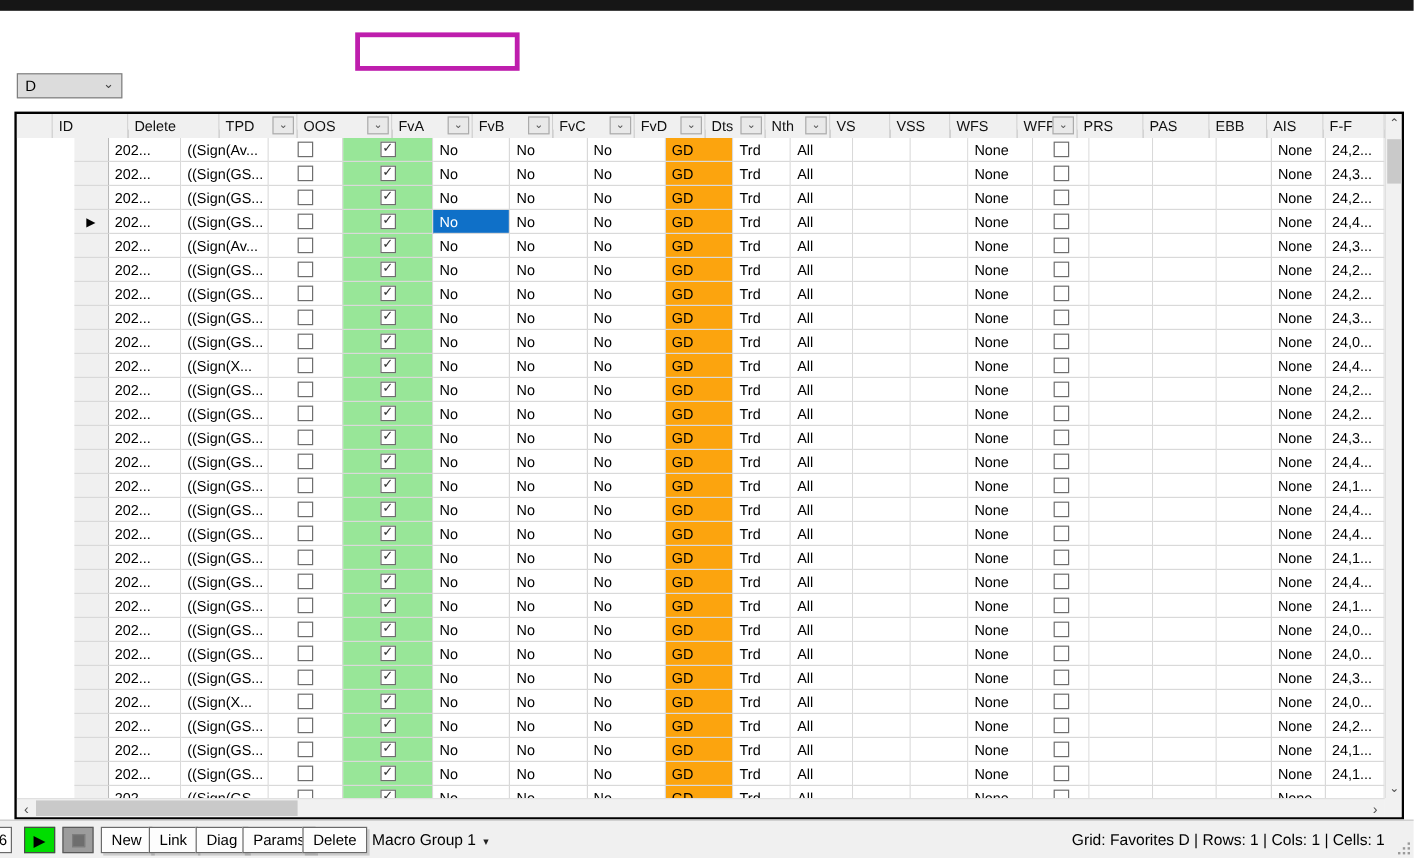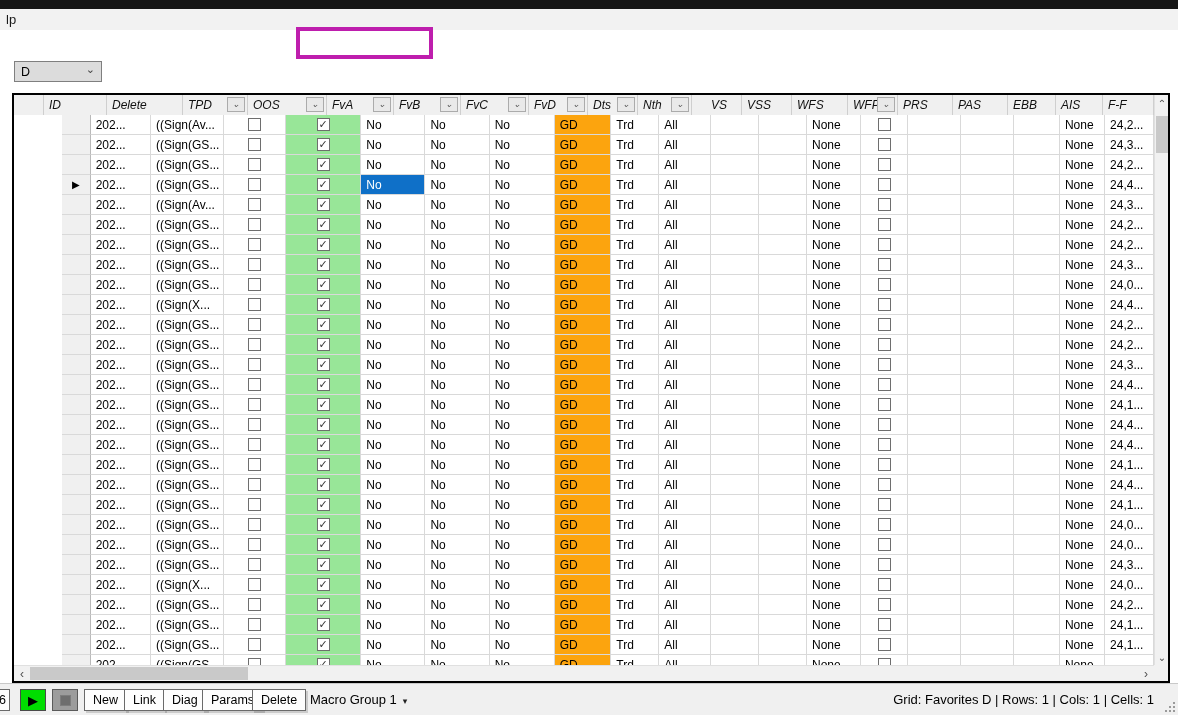--- a/index.html
+++ b/index.html
@@ -22,21 +22,21 @@
 
   
   .combo { position:absolute; left:14px; top:61px; width:88px; height:21px; background:#dcdcdc; border:1px solid #7f7f7f;
            display:flex; align-items:center; font-size:12.5px; color:#000; padding-left:6px; }
   .combo .chev { position:absolute; right:6px; top:1px; font-size:11px; color:#444; }
 
   
   .grid-box { position:absolute; left:12px; top:93px; width:1158px; height:590px; border:2px solid #000; background:#fff; }
   .grid-interior { position:relative; width:1154px; height:586px; overflow:hidden; }
   .cells-area { position:absolute; left:0; top:0; width:1140px; height:570px; overflow:hidden; }
-  .hrow { display:flex; height:20px; background:#f0f0f0; border-bottom:7px solid #404040;font-style:italic; }
+  .hrow { display:flex; height:20px; background:#f0f0f0; border-bottom:7px solid #404040; }
   .hcell { height:20px; display:flex; align-items:center; font-size:12px; color:#111; border-right:1px solid #cfcfcf;
            padding-left:5px; position:relative; overflow:hidden; white-space:nowrap; background:#f0f0f0; }
   .filter-btn { position:absolute; right:2px; top:2px; width:18px; height:15px; background:#e9e9e9; border:1px solid #ababab;
                 display:flex; align-items:center; justify-content:center; font-size:9px; color:#555; line-height:1; }
   .rows { position:absolute; left:0; top:20px; width:1140px; height:550px; overflow:hidden; }
   .row { display:flex; height:20px; background:#fff;padding-left:48px; }
   .cell { height:20px; border-right:1px solid #d9d9d9; border-bottom:1px solid #d9d9d9; font-size:12px; color:#000;
           display:flex; align-items:center; padding-left:5px; overflow:hidden; white-space:nowrap; background:#fff; }
   .cell.rowsel { background:#f0f0f0; border-right:1px solid #b9b9b9; justify-content:center; padding-left:0; }
   .cell.green { background:var(--green); justify-content:center; padding-left:0; }
@@ -77,23 +77,20 @@
   .grip { position:absolute; right:3px; bottom:3px; width:11px; height:11px; }
   .grip i { position:absolute; width:2px; height:2px; background:#9a9a9a; }
 </style>
 </head>
 <body>
 
 <div class="screen">
 
   <div class="titlebar-black"></div>
 
-  <div class="menu-strip">
-    <span class="menu-text">lp</span>
-  </div>
 
   <div class="hl-box"></div>
 
   <div class="combo">
     <span>D</span>
     <span class="chev">⌄</span>
   </div>
 
   <div class="grid-box">
     <div class="grid-interior">
@@ -133,21 +130,21 @@
               <span class="filter-btn">⌄</span>
             </div>
             <div class="hcell" style="width: 50px;">
               <span>Dts</span>
               <span class="filter-btn">⌄</span>
             </div>
             <div class="hcell" style="width: 54px;">
               <span>Nth</span>
               <span class="filter-btn">⌄</span>
             </div>
-            <div class="hcell" style="width: 50px; justify-content: center;">
+            <div class="hcell" style="width: 50px;">
               <span>VS</span>
             </div>
             <div class="hcell" style="width: 50px;">
               <span>VSS</span>
             </div>
             <div class="hcell" style="width: 56px;">
               <span>WFS</span>
             </div>
             <div class="hcell" style="width: 50px;">
               <span>WFP</span>

